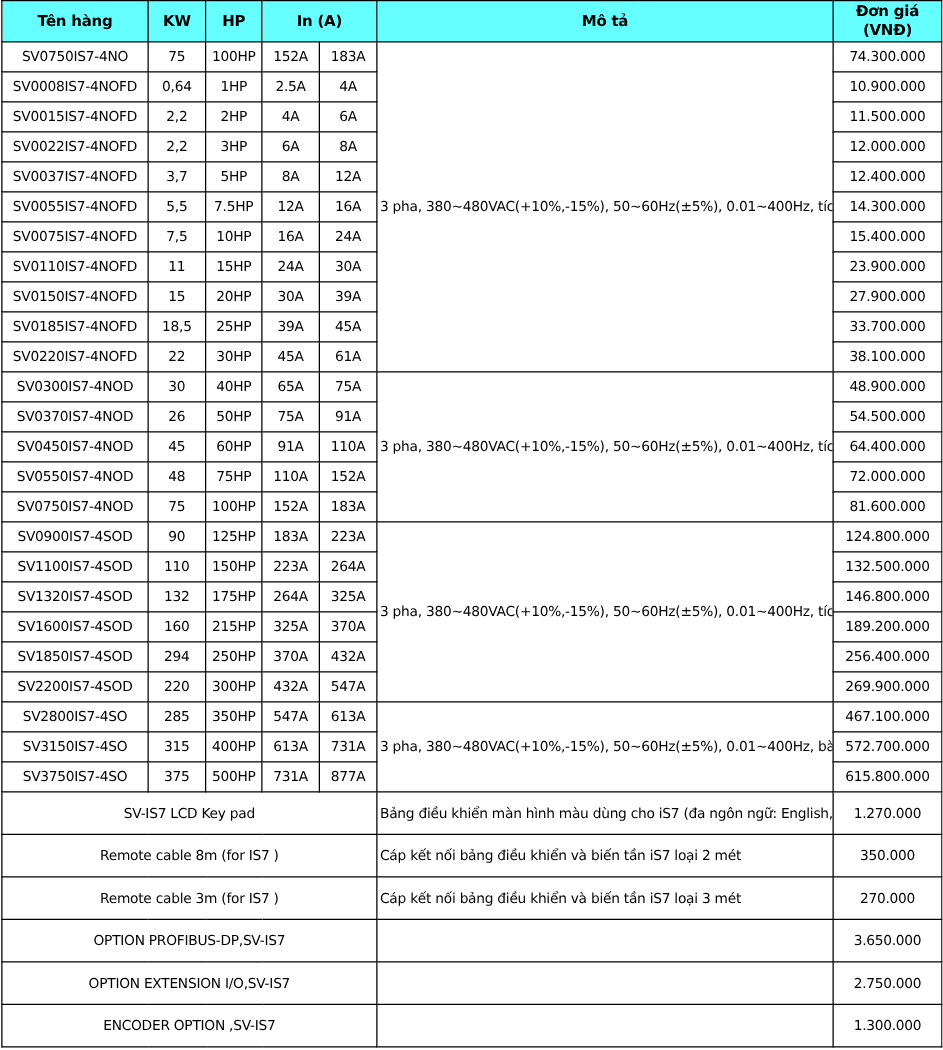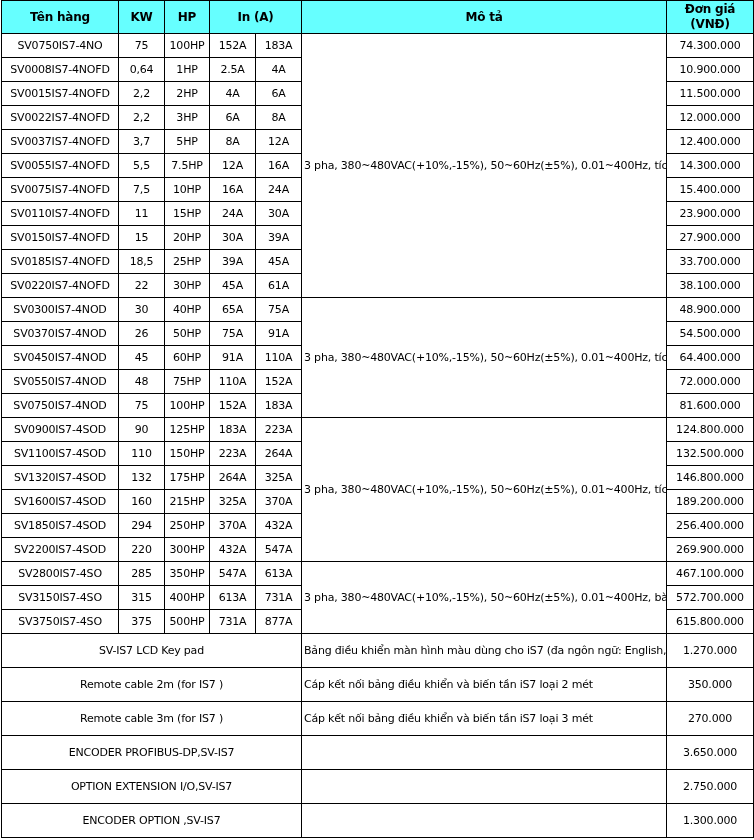--- a/index.html
+++ b/index.html
@@ -263,31 +263,31 @@
         <td class="c">731A</td>
         <td class="c">877A</td>
         <td class="r">615.800.000</td>
       </tr>
       <tr class="acc">
         <td class="l" colspan="5">SV-IS7 LCD Key pad</td>
         <td class="desc-l">Bảng điều khiển màn hình màu dùng cho iS7 (đa ngôn ngữ: English, Italian, Spanish, Russian, Turkish)</td>
         <td class="r">1.270.000</td>
       </tr>
       <tr class="acc">
-        <td class="l" colspan="5">Remote cable 2m (for IS7 )</td>
+        <td class="l" colspan="5">Remote cable 8m (for IS7 )</td>
         <td class="desc-l">Cáp kết nối bảng điều khiển và biến tần iS7 loại 2 mét</td>
         <td class="r">350.000</td>
       </tr>
       <tr class="acc">
         <td class="l" colspan="5">Remote cable 3m (for IS7 )</td>
         <td class="desc-l">Cáp kết nối bảng điều khiển và biến tần iS7 loại 3 mét</td>
         <td class="r">270.000</td>
       </tr>
       <tr class="acc">
-        <td class="l" colspan="5">ENCODER PROFIBUS-DP,SV-IS7</td>
+        <td class="l" colspan="5">OPTION PROFIBUS-DP,SV-IS7</td>
         <td class="desc-l"></td>
         <td class="r">3.650.000</td>
       </tr>
       <tr class="acc">
         <td class="l" colspan="5">OPTION EXTENSION I/O,SV-IS7</td>
         <td class="desc-l"></td>
         <td class="r">2.750.000</td>
       </tr>
       <tr class="acc">
         <td class="l" colspan="5">ENCODER OPTION ,SV-IS7</td>

